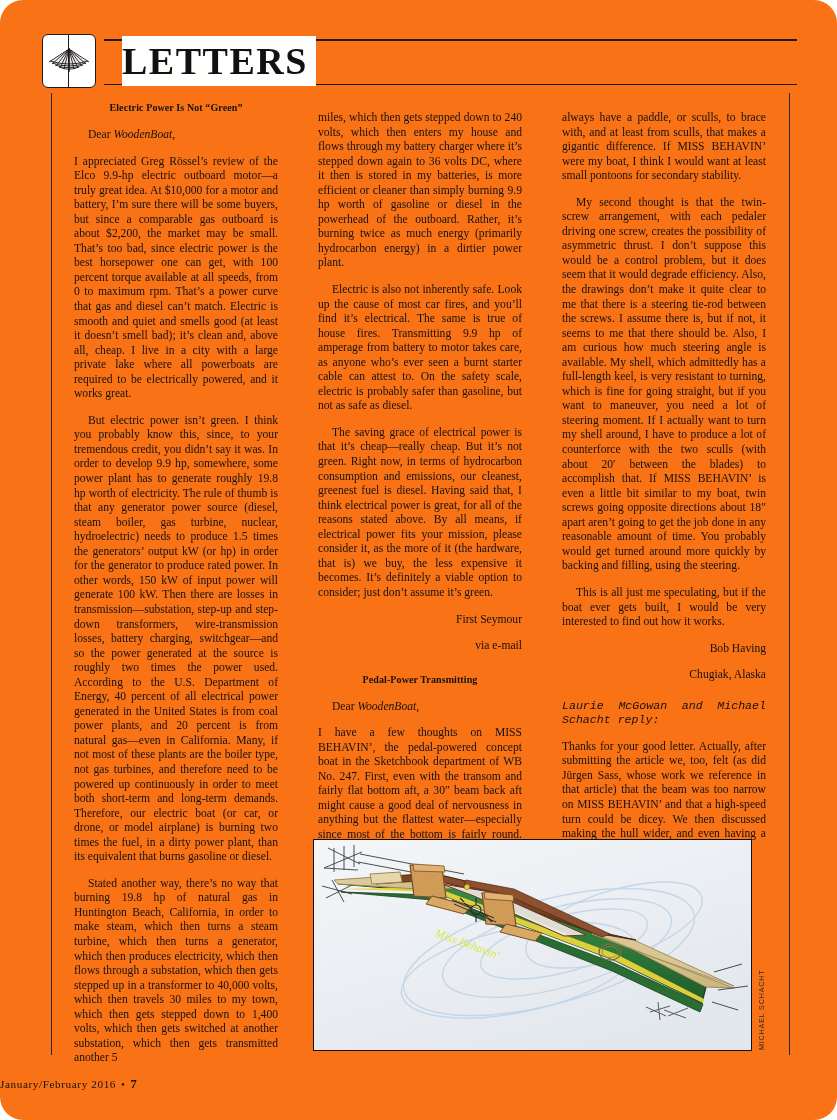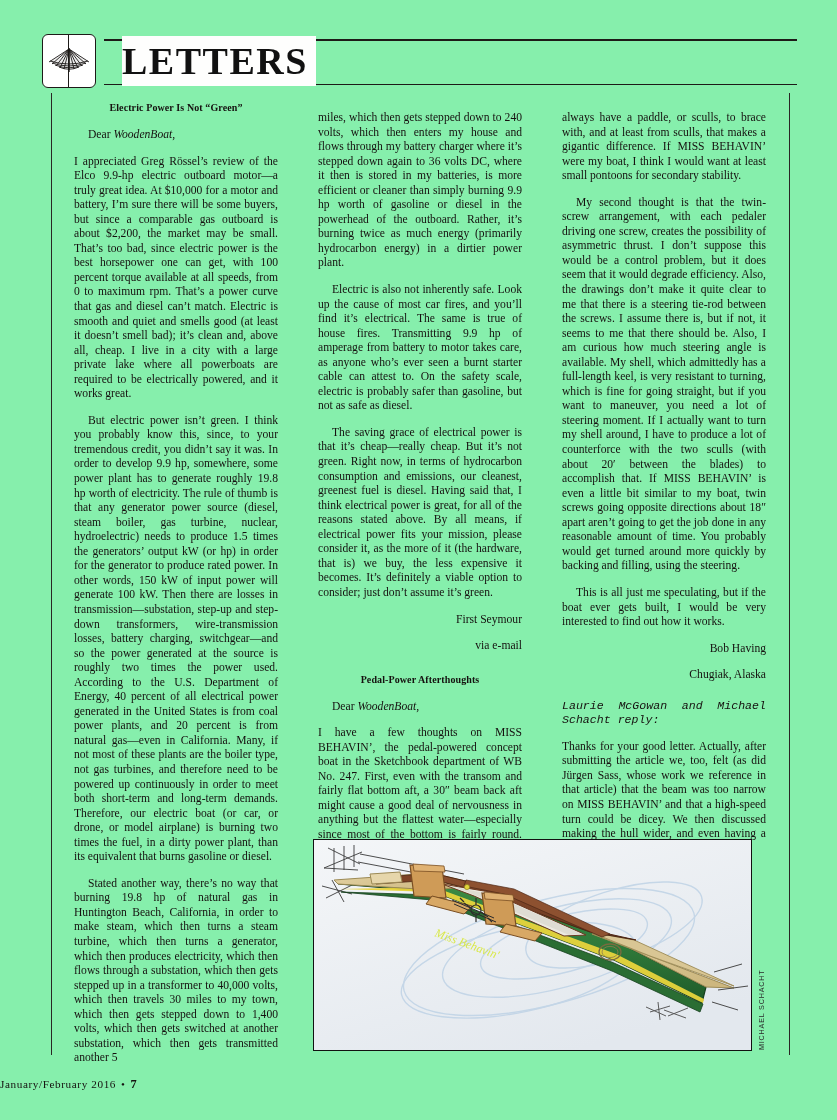--- a/index.html
+++ b/index.html
@@ -15,21 +15,22 @@
     color: #15110f;
     overflow: hidden;
   }
 
   
   #page {
     position: absolute;
     left: 0; top: 0;
     width: 837px;
     height: 1120px;
-    background: #86efac;
+    background: #f97316;
+    border-radius: 23px;
   }
 
   
   #masthead {
     position: absolute;
     left: 42px;
     top: 34px;
     width: 755px;
     height: 56px;
   }
@@ -244,21 +245,21 @@
       <p>Stated another way, there’s no way that burning 19.8 hp of natural gas in Huntington Beach, California, in order to make steam, which then turns a steam turbine, which then turns a generator, which then produces electricity, which then flows through a substation, which then gets stepped up in a transformer to 40,000 volts, which then travels 30 miles to my town, which then gets stepped down to 1,400 volts, which then gets switched at another substation, which then gets transmitted another 5</p>
     </div>
 
     <div class="col" id="col2">
       <p class="noind" id="c2p1">miles, which then gets stepped down to 240 volts, which then enters my house and flows through my battery charger where it’s stepped down again to 36 volts DC, where it then is stored in my batteries, is more efficient or cleaner than simply burning 9.9 hp worth of gasoline or diesel in the powerhead of the outboard. Rather, it’s burning twice as much energy (primarily hydrocarbon energy) in a dirtier power plant.</p>
       <p>Electric is also not inherently safe. Look up the cause of most car fires, and you’ll find it’s electrical. The same is true of house fires. Transmitting 9.9 hp of amperage from battery to motor takes care, as anyone who’s ever seen a burnt starter cable can attest to. On the safety scale, electric is probably safer than gasoline, but not as safe as diesel.</p>
       <p>The saving grace of electrical power is that it’s cheap—really cheap. But it’s not green. Right now, in terms of hydrocarbon consumption and emissions, our cleanest, greenest fuel is diesel. Having said that, I think electrical power is great, for all of the reasons stated above. By all means, if electrical power fits your mission, please consider it, as the more of it (the hardware, that is) we buy, the less expensive it becomes. It’s definitely a viable option to consider; just don’t assume it’s green.</p>
       <p class="sig sig-gap">First Seymour</p>
       <p class="sig">via e-mail</p>
 
-      <h2 class="letter-head second">Pedal-Power Afterthoughts</h2>
+      <h2 class="letter-head second">Pedal-Power Transmitting</h2>
       <p class="salute"><span>Dear </span><i>WoodenBoat</i><span>,</span></p>
       <p class="noind" id="c2p2">I have a few thoughts on MISS BEHAVIN’, the pedal-powered concept boat in the Sketchbook department of WB No. 247. First, even with the transom and fairly flat bottom aft, a 30″ beam back aft might cause a good deal of nervousness in anything but the flattest water—especially since most of the bottom is fairly round. Certainly, there are plenty of narrower and rounder-bottomed boats, but in my experience the users of those boats</p>
     </div>
 
     <div class="col" id="col3">
       <p class="noind" id="c3p1">always have a paddle, or sculls, to brace with, and at least from sculls, that makes a gigantic difference. If MISS BEHAVIN’ were my boat, I think I would want at least small pontoons for secondary stability.</p>
       <p>My second thought is that the twin-screw arrangement, with each pedaler driving one screw, creates the possibility of asymmetric thrust. I don’t suppose this would be a control problem, but it does seem that it would degrade efficiency. Also, the drawings don’t make it quite clear to me that there is a steering tie-rod between the screws. I assume there is, but if not, it seems to me that there should be. Also, I am curious how much steering angle is available. My shell, which admittedly has a full-length keel, is very resistant to turning, which is fine for going straight, but if you want to maneuver, you need a lot of steering moment. If I actually want to turn my shell around, I have to produce a lot of counterforce with the two sculls (with about 20′ between the blades) to accomplish that. If MISS BEHAVIN’ is even a little bit similar to my boat, twin screws going opposite directions about 18″ apart aren’t going to get the job done in any reasonable amount of time. You probably would get turned around more quickly by backing and filling, using the steering.</p>
       <p>This is all just me speculating, but if the boat ever gets built, I would be very interested to find out how it works.</p>
       <p class="sig">Bob Having</p>
       <p class="sig">Chugiak, Alaska</p>

